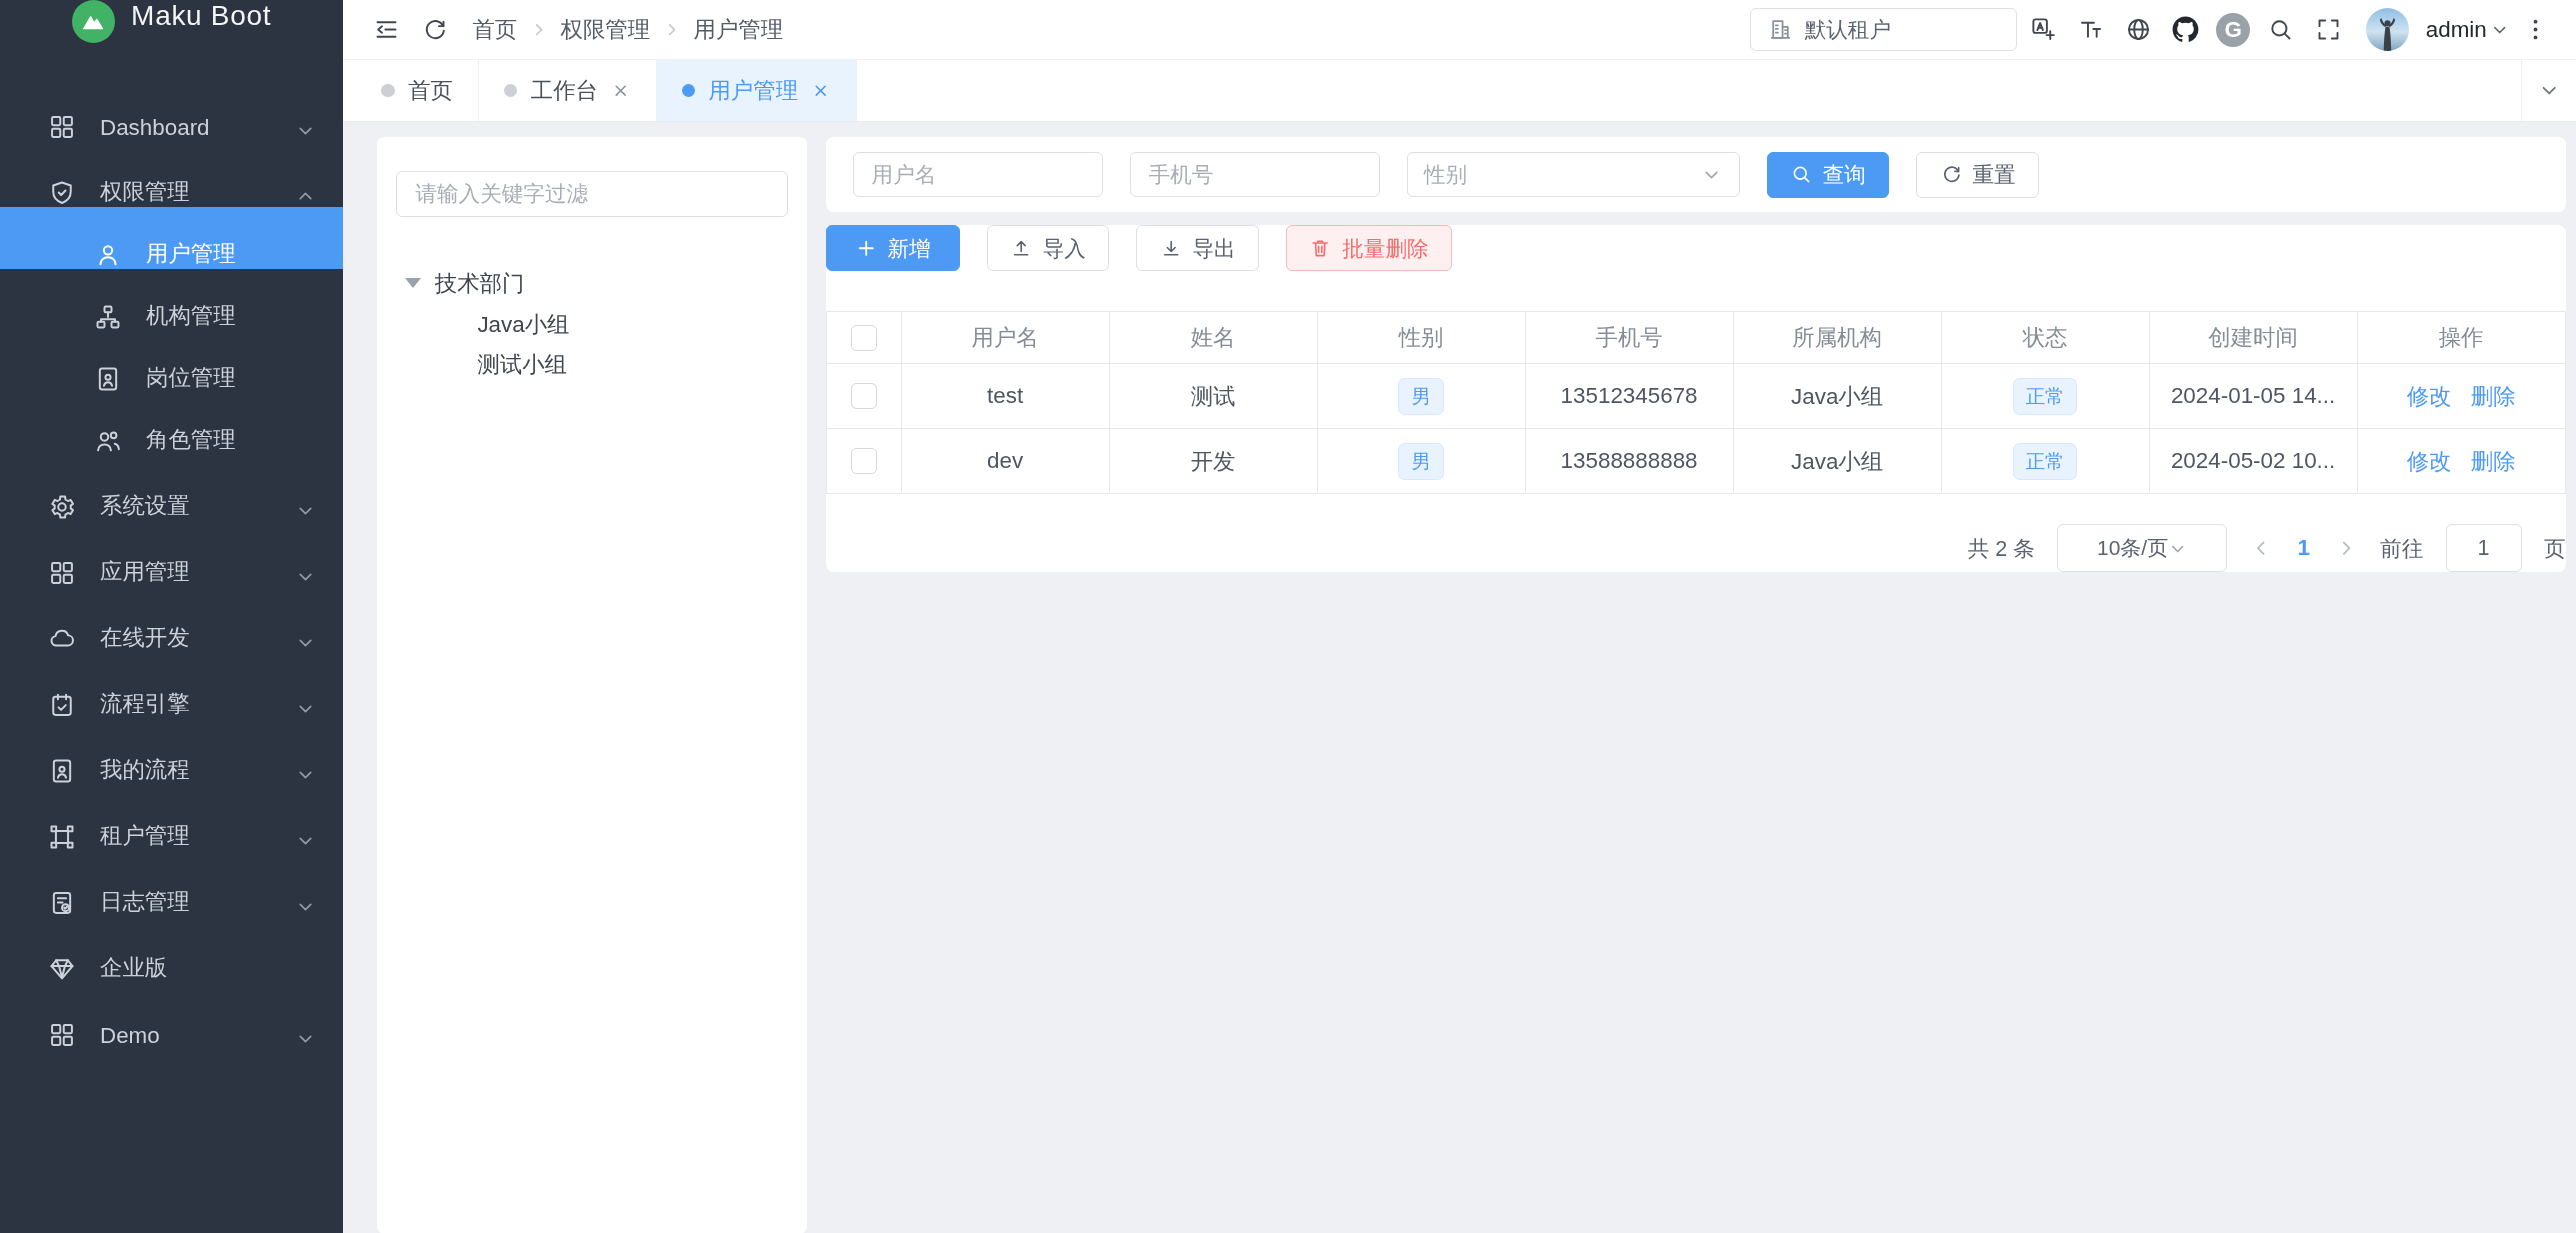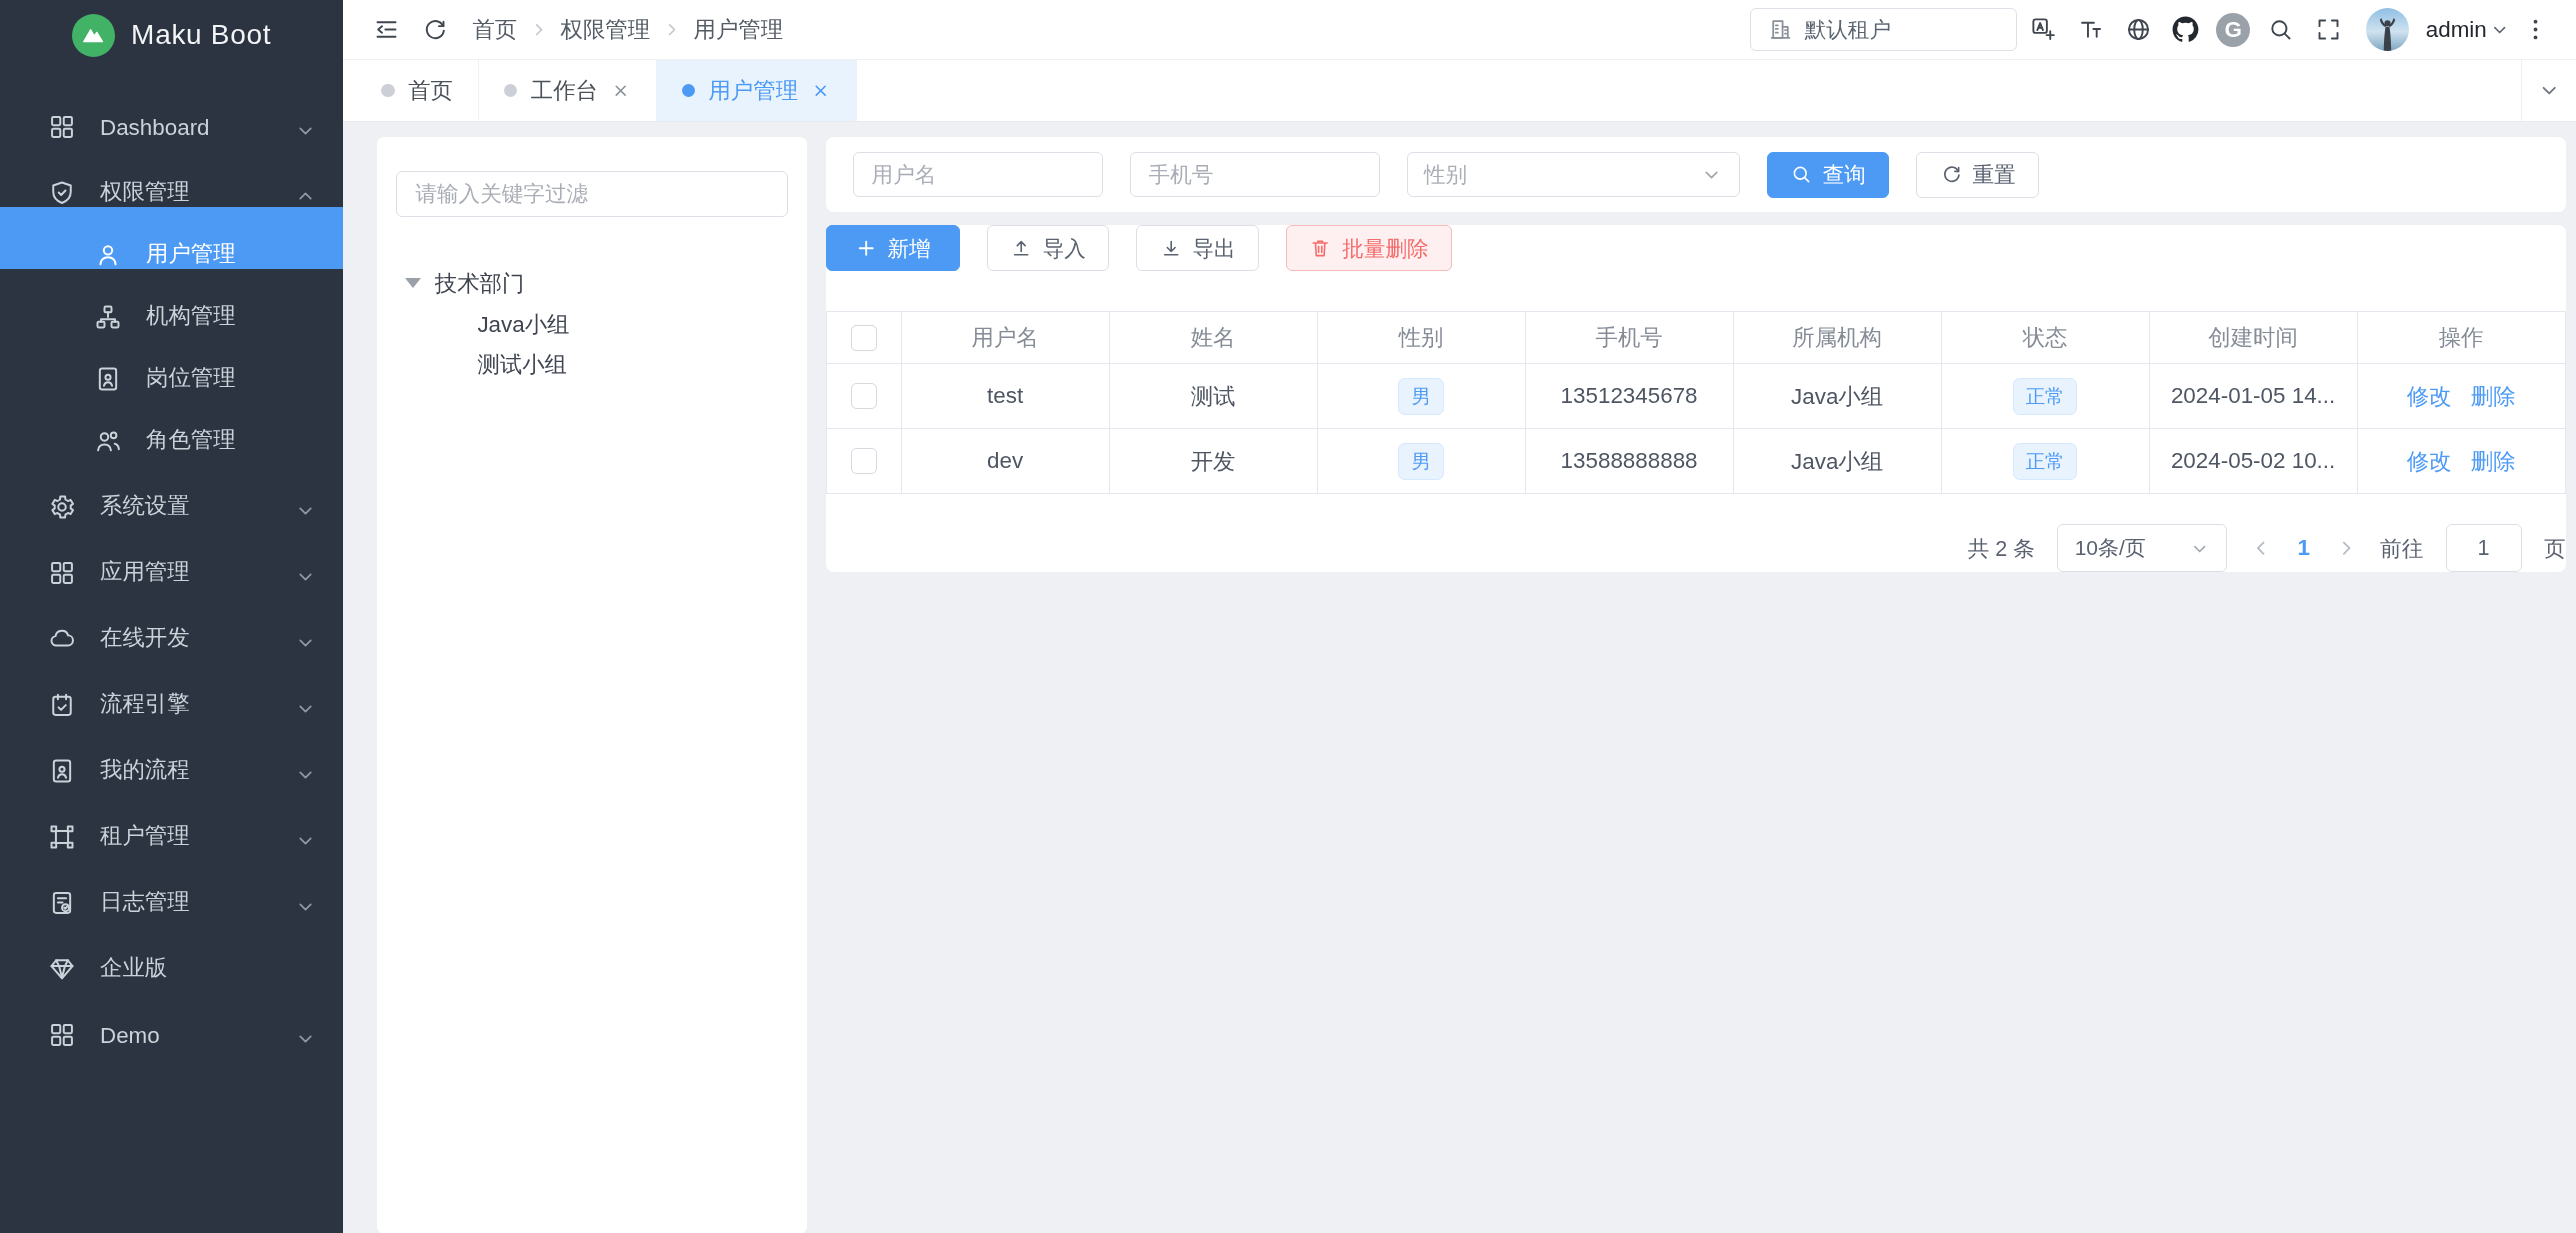--- a/index.html
+++ b/index.html
@@ -2,21 +2,21 @@
 <html style="font-size:12px"><head>
 <meta charset="utf-8">
 <style>
   html,body{margin:0;padding:0}
   body{width:2576px;height:1234px;overflow:hidden;display:flex;background:#eef0f3;
        font-family:"Liberation Sans","DejaVu Sans",sans-serif;color:#303133}
   svg{display:block}
 
   
   .sidebar{width:343px;min-width:343px;background:#2b3440;display:flex;flex-direction:column;overflow:hidden}
-  .logo{height:70px;display:flex;align-items:center;justify-content:center;gap:16.4px;flex:none;cursor:pointer}
+  .logo{height:70px;display:flex;justify-content:center;gap:16.4px;flex:none;cursor:pointer}
   .logo-badge{width:43px;height:43px;border-radius:50%;background:#42b366;display:flex;align-items:center;justify-content:center}
   .logo-badge svg{width:30px;height:30px}
   .logo-text{color:#f2f4f6;font-size:28px;letter-spacing:0.7px}
   .menu{flex:1;padding-top:4.5px;overflow:hidden}
   .menu-item{height:66px;display:flex;align-items:flex-end;gap:24px;padding:0 27px 0 48px;
              color:#ccd2da;font-size:22.4px;cursor:pointer;white-space:nowrap}
   .menu-item .mi-icon{width:28px;height:28px;flex:none}
   .menu-item .mi-icon svg{width:100%;height:100%}
   .menu-item .mi-label{flex:1;overflow:hidden;text-overflow:ellipsis}
   .menu-item .mi-chevron{width:21px;height:21px;color:#8f98a3;flex:none}
@@ -94,21 +94,21 @@
   .grid td{height:64px;font-size:22.4px;color:#4f5663}
   .checkbox{width:26px;height:26px;border:1.5px solid #d4d8df;border-radius:5.2px;margin:0 auto;background:#fff;
             box-sizing:border-box;cursor:pointer}
   .tag-blue{display:inline-block;padding:7.5px 12px;background:#e9f3fe;border:1.5px solid #d5e8fd;border-radius:6.7px;
             color:#4d9af5;font-size:19.4px;line-height:1}
   .link{color:#4d9af5;cursor:pointer;text-decoration:none;margin:0 9.7px;font-size:22.4px}
 
   .pagination{display:flex;align-items:center;justify-content:flex-end;gap:22.4px;margin-top:30px;
               font-size:21.6px;color:#5a6270}
   .psel{width:170px;height:48px;border:1.5px solid #dcdfe6;border-radius:6px;display:flex;align-items:center;
-        justify-content:space-between;padding:0 16.4px;box-sizing:border-box;font-size:21px;color:#5a6270;
+        justify-content:center;padding:0 16.4px;box-sizing:border-box;font-size:21px;color:#5a6270;
         background:#fff;cursor:pointer}
   .psel .chev{width:19.4px;height:19.4px;color:#a3a8b0}
   .pg-arrow{width:22.4px;height:22.4px;color:#b7bcc4;display:flex;cursor:pointer}
   .pg-num{color:#4d9af5;font-weight:bold;font-size:22.4px;margin:0 3px;cursor:pointer}
   .goto-input{width:76px;height:48px;border:1.5px solid #dcdfe6;border-radius:6px;text-align:center;font-size:21.6px;
               color:#5a6270;outline:none;box-sizing:border-box;font-family:inherit;background:#fff}
 </style>
 </head>
 <body>
 

